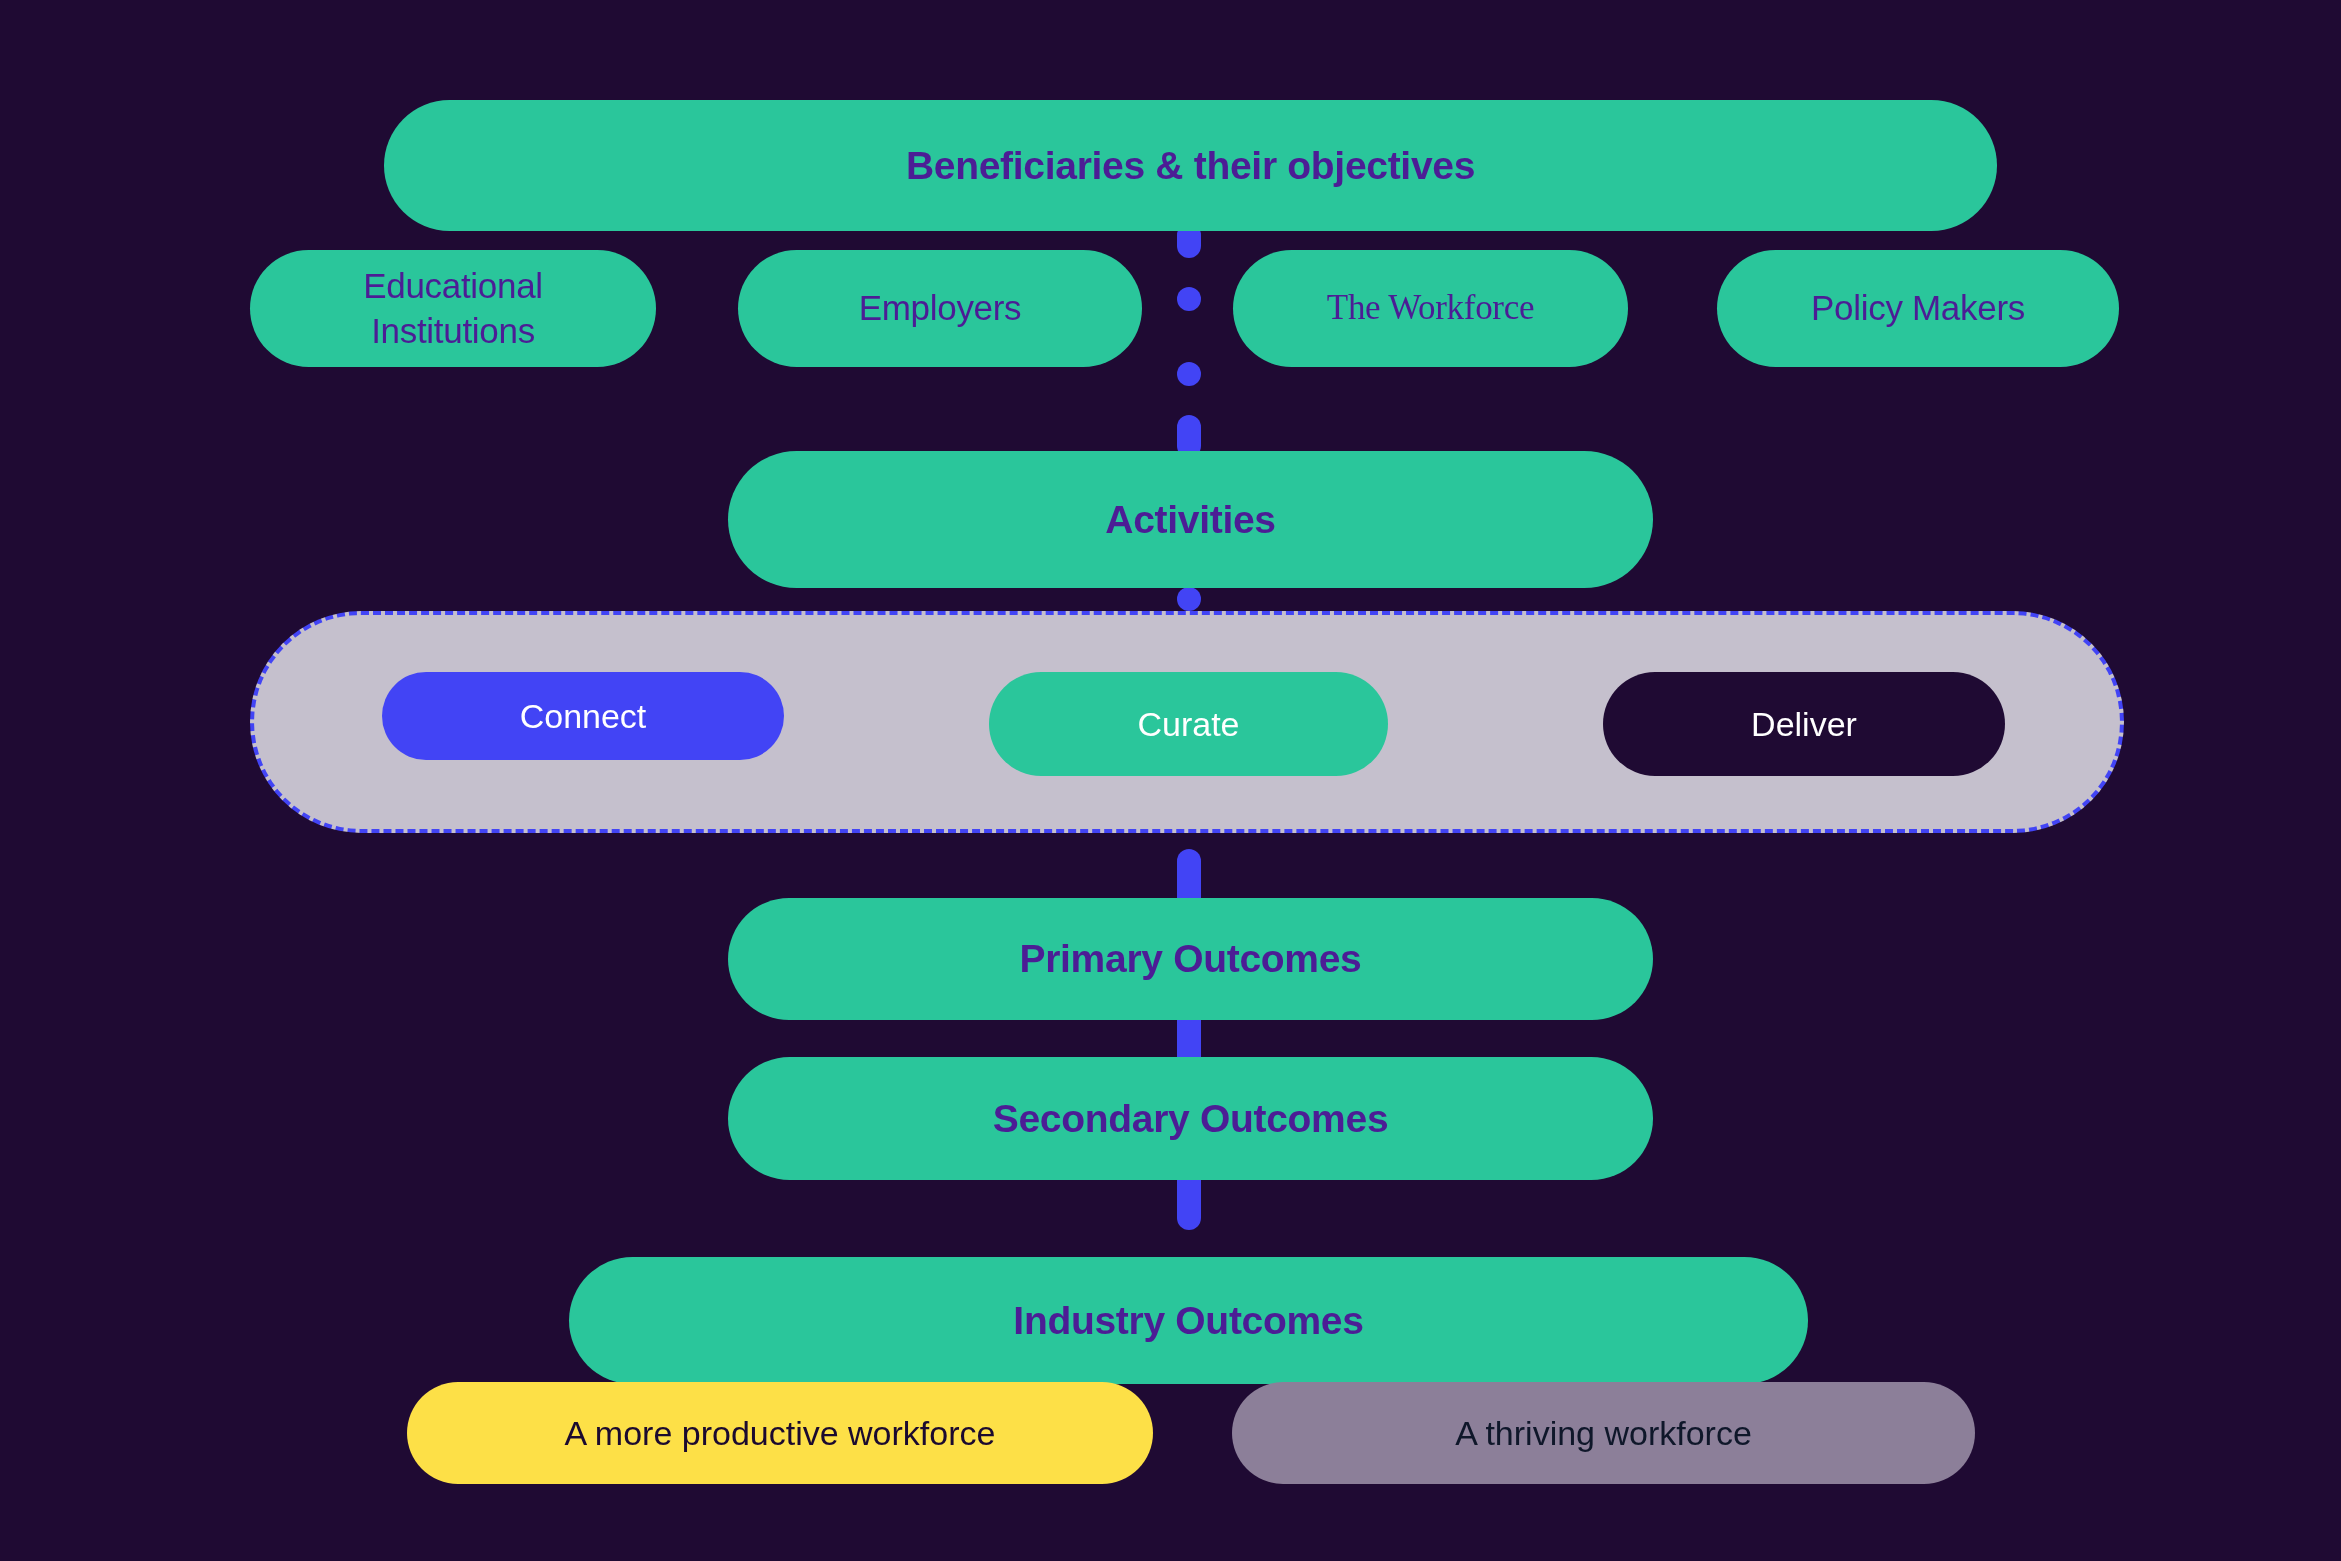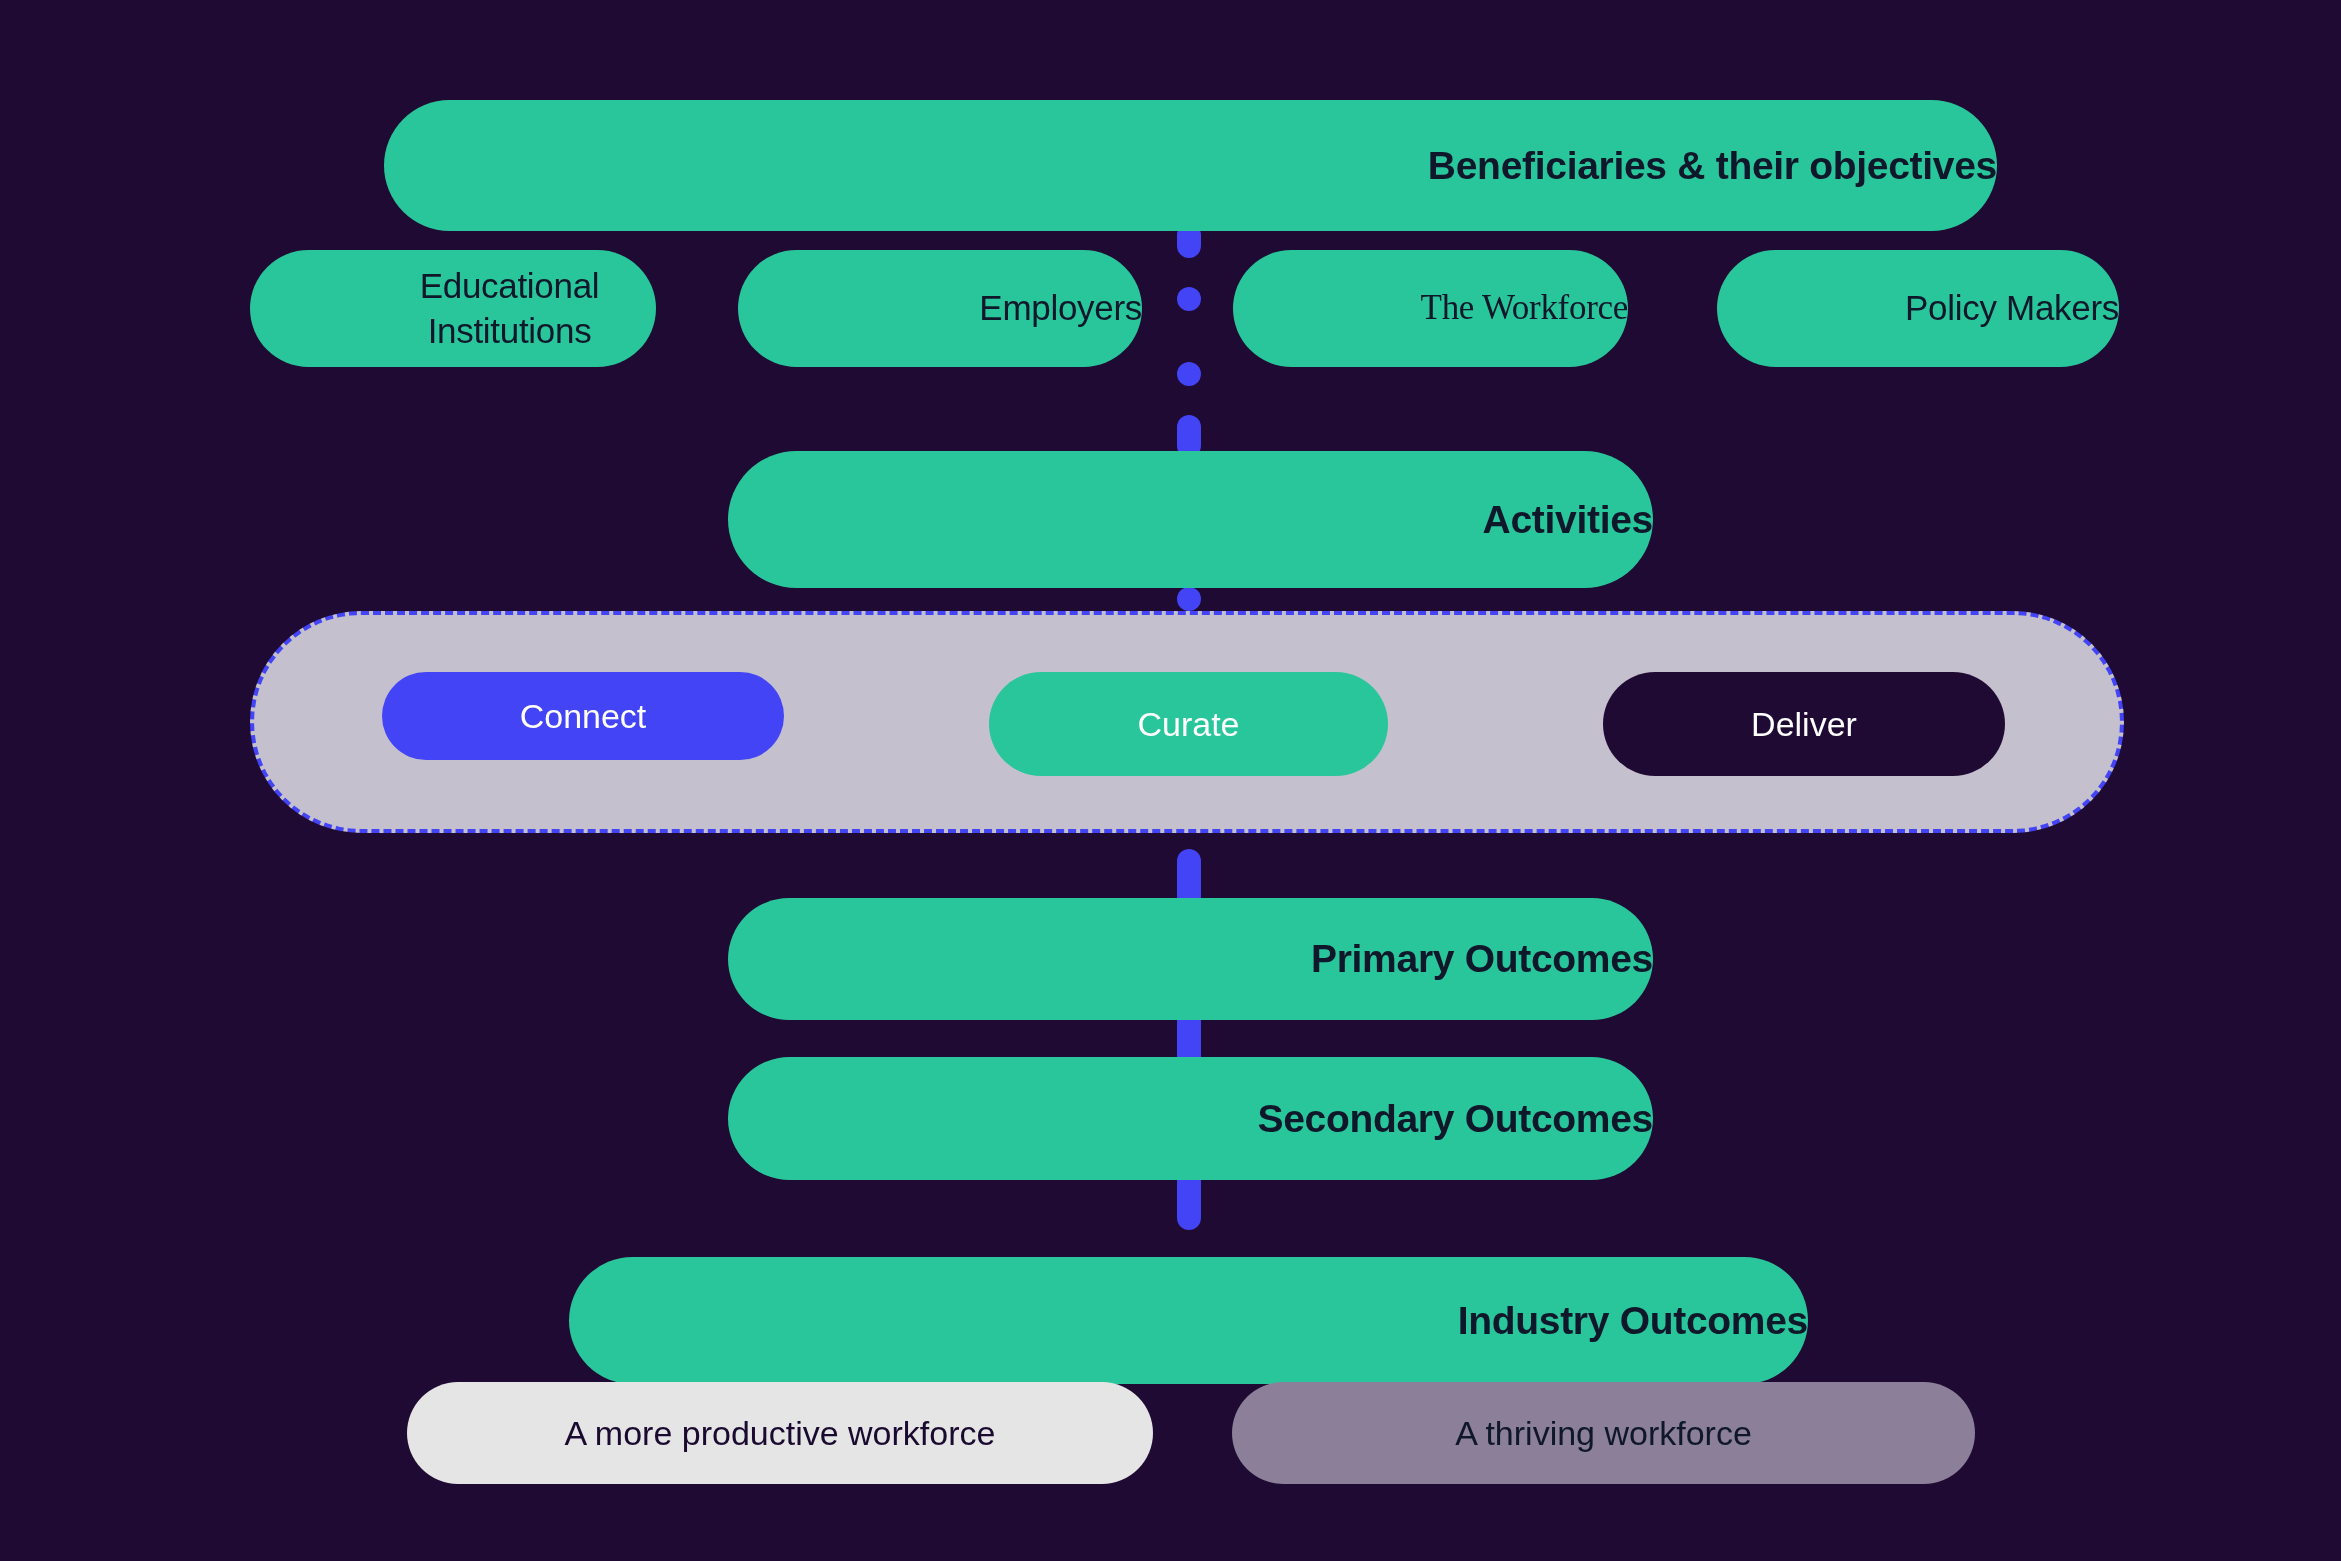--- a/index.html
+++ b/index.html
@@ -13,21 +13,21 @@
   .canvas{position:absolute;inset:0;}
 
   .pill{
     position:absolute;
     display:flex;align-items:center;justify-content:center;
     text-align:center;
     border-radius:6098px;
     z-index:3;
     box-sizing:border-box;
   }
-  .teal{background:#2AC69B;color:#0f172a;justify-content:flex-end;}
+  .teal{background:#2AC69B;color:#4c1d95;}
   .header{font-weight:700;font-size:39px;letter-spacing:-0.3px;}
   .label{font-weight:400;font-size:35px;letter-spacing:-0.3px;line-height:1.28;}
 
   .pill-title      {left:384px;  top:100px;  width:1613px; height:131px;}
   .pill-edu        {left:250px;  top:250px;  width:406px;  height:117px;}
   .pill-edu span{max-width:293px;display:inline-block;}
   .pill-employers  {left:738px; top:250px;  width:404px;  height:117px;}
   .pill-workforce  {left:1233px; top:250px;  width:395px;  height:117px;font-family:Liberation Serif, serif;}
   .pill-policy     {left:1717px; top:250px;  width:402px;  height:117px;}
   .pill-activities {left:728px; top:451px;  width:925px; height:137px;}
@@ -43,21 +43,21 @@
   }
   .pill-connect {left:382px;  top:672px; width:402px; height:88px; background:#4244F5; color:#FFFFFF;}
   .pill-curate  {left:989px; top:672px; width:399px; height:104px; background:#2AC69B; color:#FFFFFF;}
   .pill-deliver {left:1603px; top:672px; width:402px; height:104px; background:#1F0A33; color:#FFFFFF;}
   .step{font-size:34px;}
 
   .pill-primary   {left:728px; top:898px; width:925px; height:122px;}
   .pill-secondary {left:728px; top:1057px; width:925px; height:123px;}
   .pill-industry  {left:569px;  top:1217px; width:1239px; height:127px;margin-top:40px;}
 
-  .pill-impact-left {left:407px;  top:1382px; width:746px; height:102px; background:#e5e5e5; color:#1B0A2F;}
+  .pill-impact-left {left:407px;  top:1382px; width:746px; height:102px; background:#fde047; color:#1B0A2F;}
   .pill-impact-right{left:1232px; top:1382px; width:743px; height:102px; background:#8C7F99; color:#0f172a;}
   .impact{font-size:34px;}
 
   .connector{
     position:absolute;
     left:1177px;width:24.4px;
     background:#4244F5;
     z-index:1;
   }
   .seg{border-radius:12.2px;}

